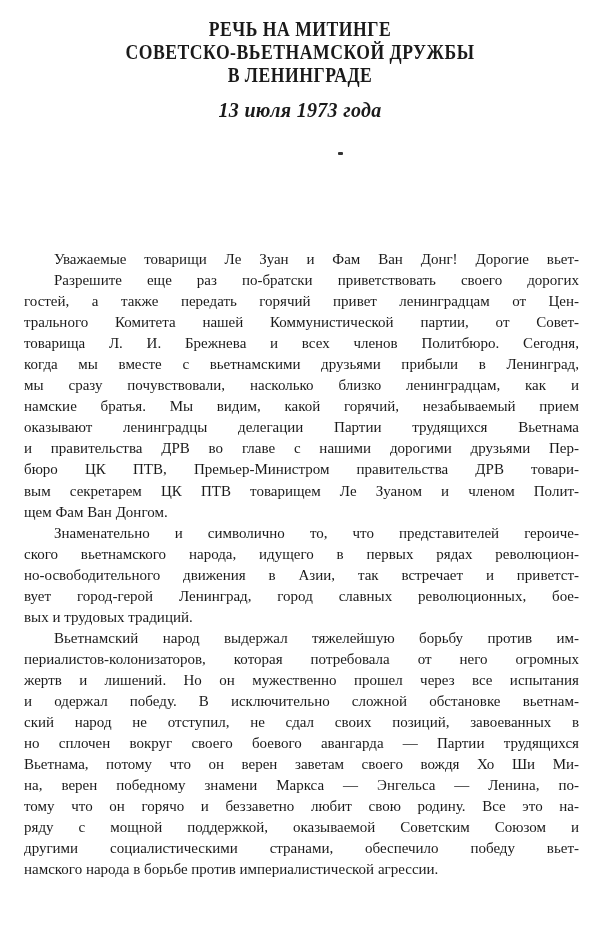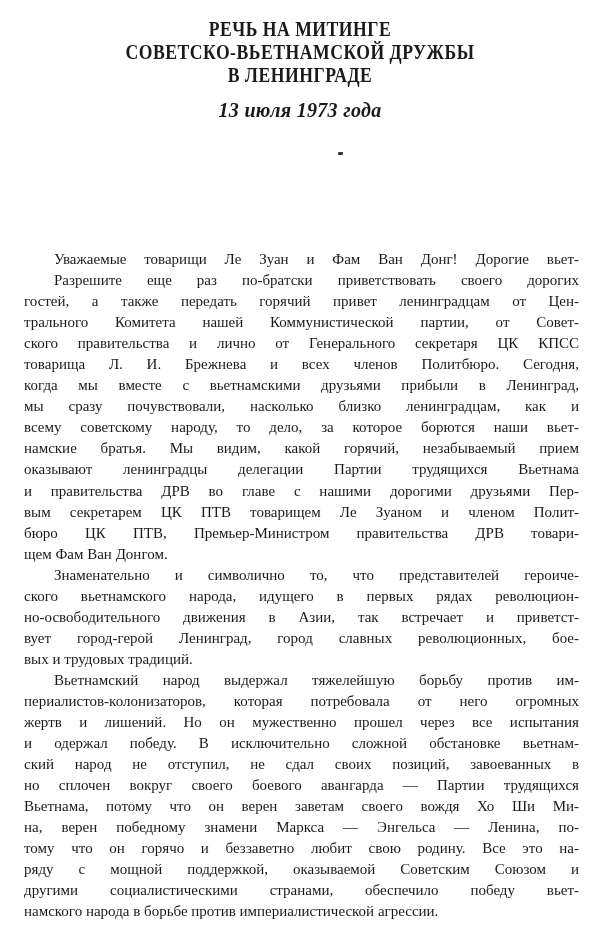--- a/index.html
+++ b/index.html
@@ -84,30 +84,28 @@
 
 <div class="speck"></div>
 
 <div class="body-text">
 
   <span class="line indent">Уважаемые товарищи Ле Зуан и Фам Ван Донг! Дорогие вьет-</span>
 
   <span class="line indent">Разрешите еще раз по-братски приветствовать своего дорогих</span>
   <span class="line">гостей, а также передать горячий привет ленинградцам от Цен-</span>
   <span class="line">трального Комитета нашей Коммунистической партии, от Совет-</span>
-  <span class="line">ского правительства и лично от Генерального секретаря ЦК КПСС</span>
   <span class="line">товарища Л. И. Брежнева и всех членов Политбюро. Сегодня,</span>
   <span class="line">когда мы вместе с вьетнамскими друзьями прибыли в Ленинград,</span>
   <span class="line">мы сразу почувствовали, насколько близко ленинградцам, как и</span>
-  <span class="line">всему советскому народу, то дело, за которое борются наши вьет-</span>
   <span class="line">намские братья. Мы видим, какой горячий, незабываемый прием</span>
   <span class="line">оказывают ленинградцы делегации Партии трудящихся Вьетнама</span>
   <span class="line">и правительства ДРВ во главе с нашими дорогими друзьями Пер-</span>
+  <span class="line">бюро ЦК ПТВ, Премьер-Министром правительства ДРВ товари-</span>
   <span class="line">вым секретарем ЦК ПТВ товарищем Ле Зуаном и членом Полит-</span>
-  <span class="line">бюро ЦК ПТВ, Премьер-Министром правительства ДРВ товари-</span>
   <span class="line last">щем Фам Ван Донгом.</span>
 
   <span class="line indent">Знаменательно и символично то, что представителей героиче-</span>
   <span class="line">ского вьетнамского народа, идущего в первых рядах революцион-</span>
   <span class="line">но-освободительного движения в Азии, так встречает и приветст-</span>
   <span class="line">вует город-герой Ленинград, город славных революционных, бое-</span>
   <span class="line last">вых и трудовых традиций.</span>
 
   <span class="line indent">Вьетнамский народ выдержал тяжелейшую борьбу против им-</span>
   <span class="line">периалистов-колонизаторов, которая потребовала от него огромных</span>

